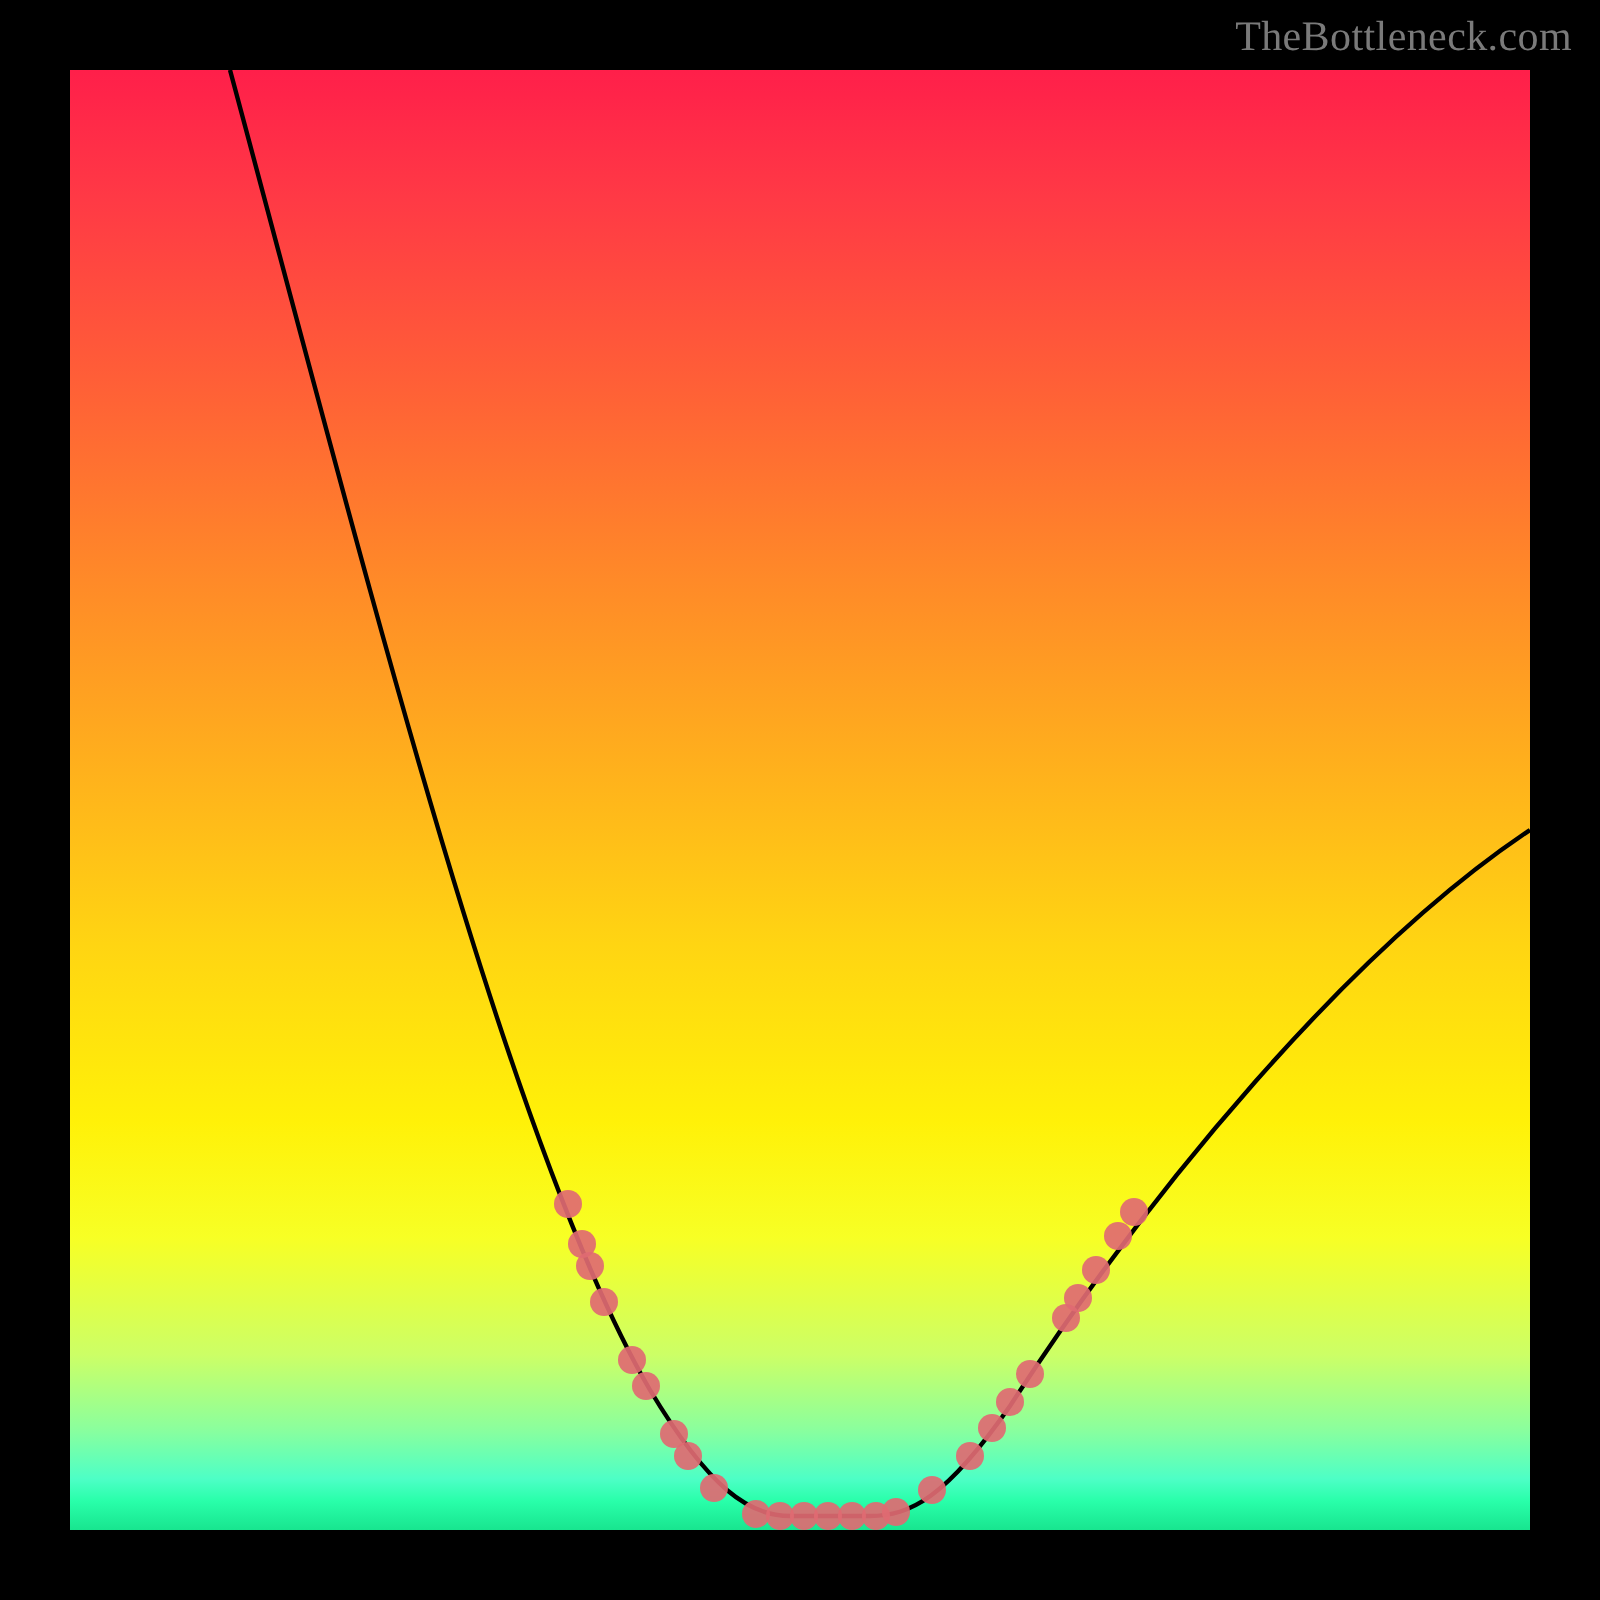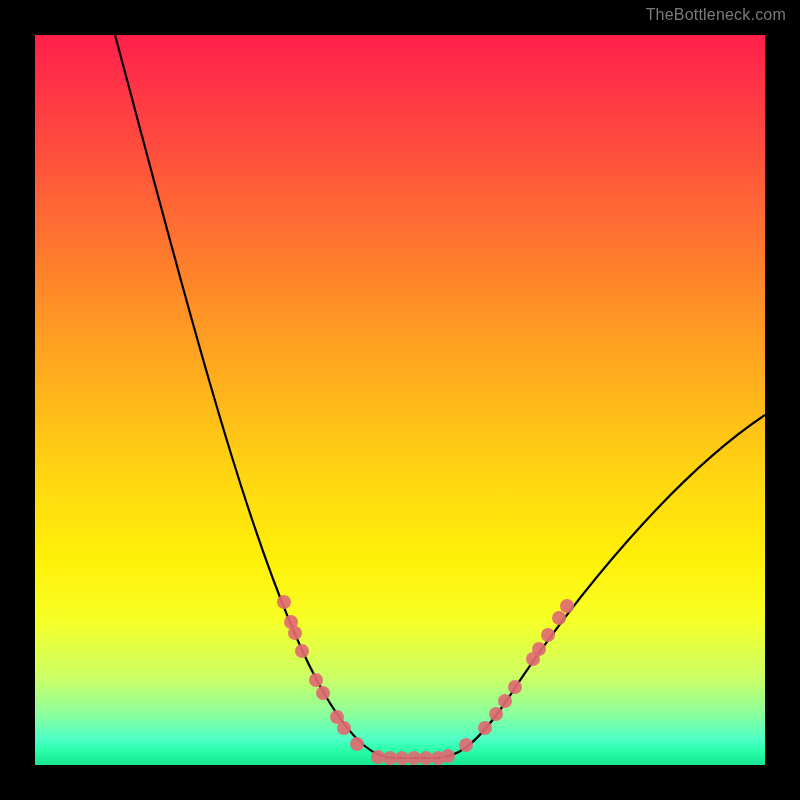--- a/index.html
+++ b/index.html
@@ -46,22 +46,22 @@
       #8cff9c 93%,
       #4dffc6 96.5%,
       #29ffaa 98%,
       #18e58f 100%
     );
   }
   .watermark {
     position: absolute;
     top: 6px;
     right: 14px;
-    font-family: Liberation Sans, sans-serif;
-    font-size: 16px;
+    font-family: Liberation Serif, serif;
+    font-size: 21px;
     color: #7a7a7a;
     letter-spacing: 0.2px;
   }
   svg.curve {
     position: absolute;
     left: 0;
     top: 0;
     width: 730px;
     height: 730px;
   }

